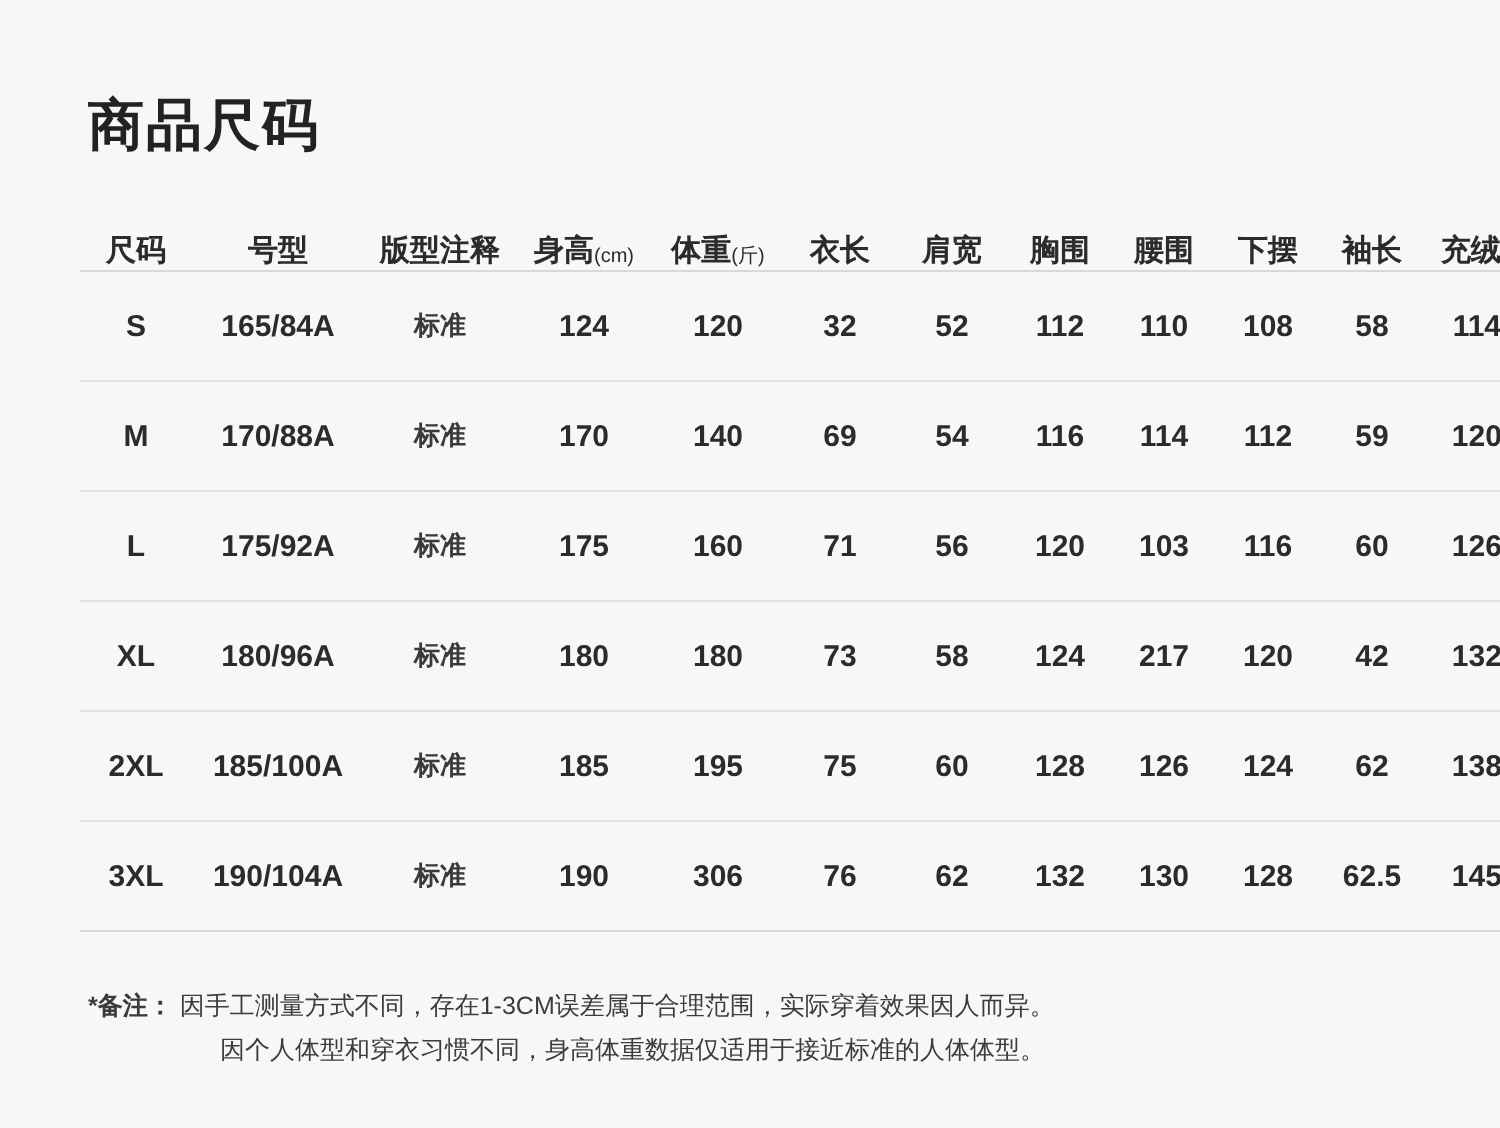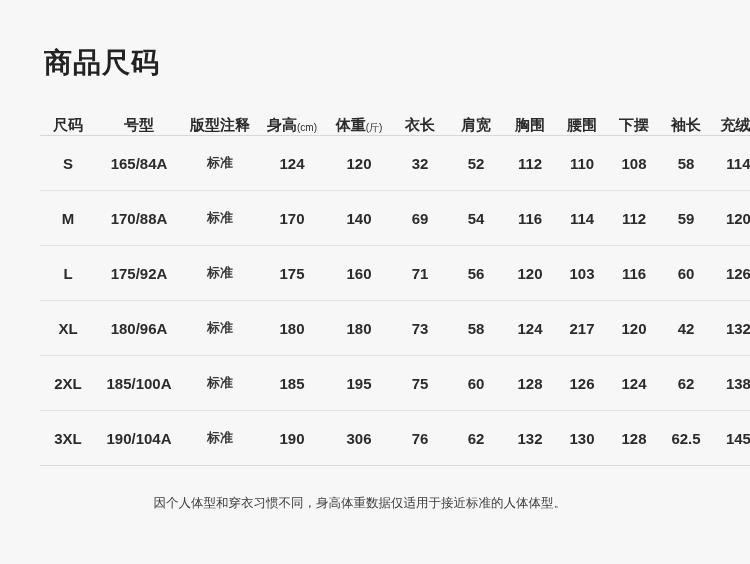--- a/index.html
+++ b/index.html
@@ -89,21 +89,20 @@
 
   .footnote {
     margin-top: 26px;
     margin-left: 4px;
     font-size: 12.5px;
     line-height: 22px;
     color: #3c3c3c;
   }
   .footnote .line2 {
     padding-left: 66px;
-    text-align: right;
   }
   .footnote .label {
     font-weight: bold;
   }
 </style>
 </head>
 <body>
 
 <div class="page">
 
@@ -222,16 +221,20 @@
         <td>132</td>
         <td>130</td>
         <td>128</td>
         <td>62.5</td>
         <td>145g</td>
       </tr>
     </tbody>
   </table>
 
   <div class="footnote">
+    <div class="line1">
+      <span class="label">*备注：</span>
+      <span>因手工测量方式不同，存在1-3CM误差属于合理范围，实际穿着效果因人而异。</span>
+    </div>
     <div class="line2">因个人体型和穿衣习惯不同，身高体重数据仅适用于接近标准的人体体型。</div>
   </div>
 
 </div>
 
 </body></html>

